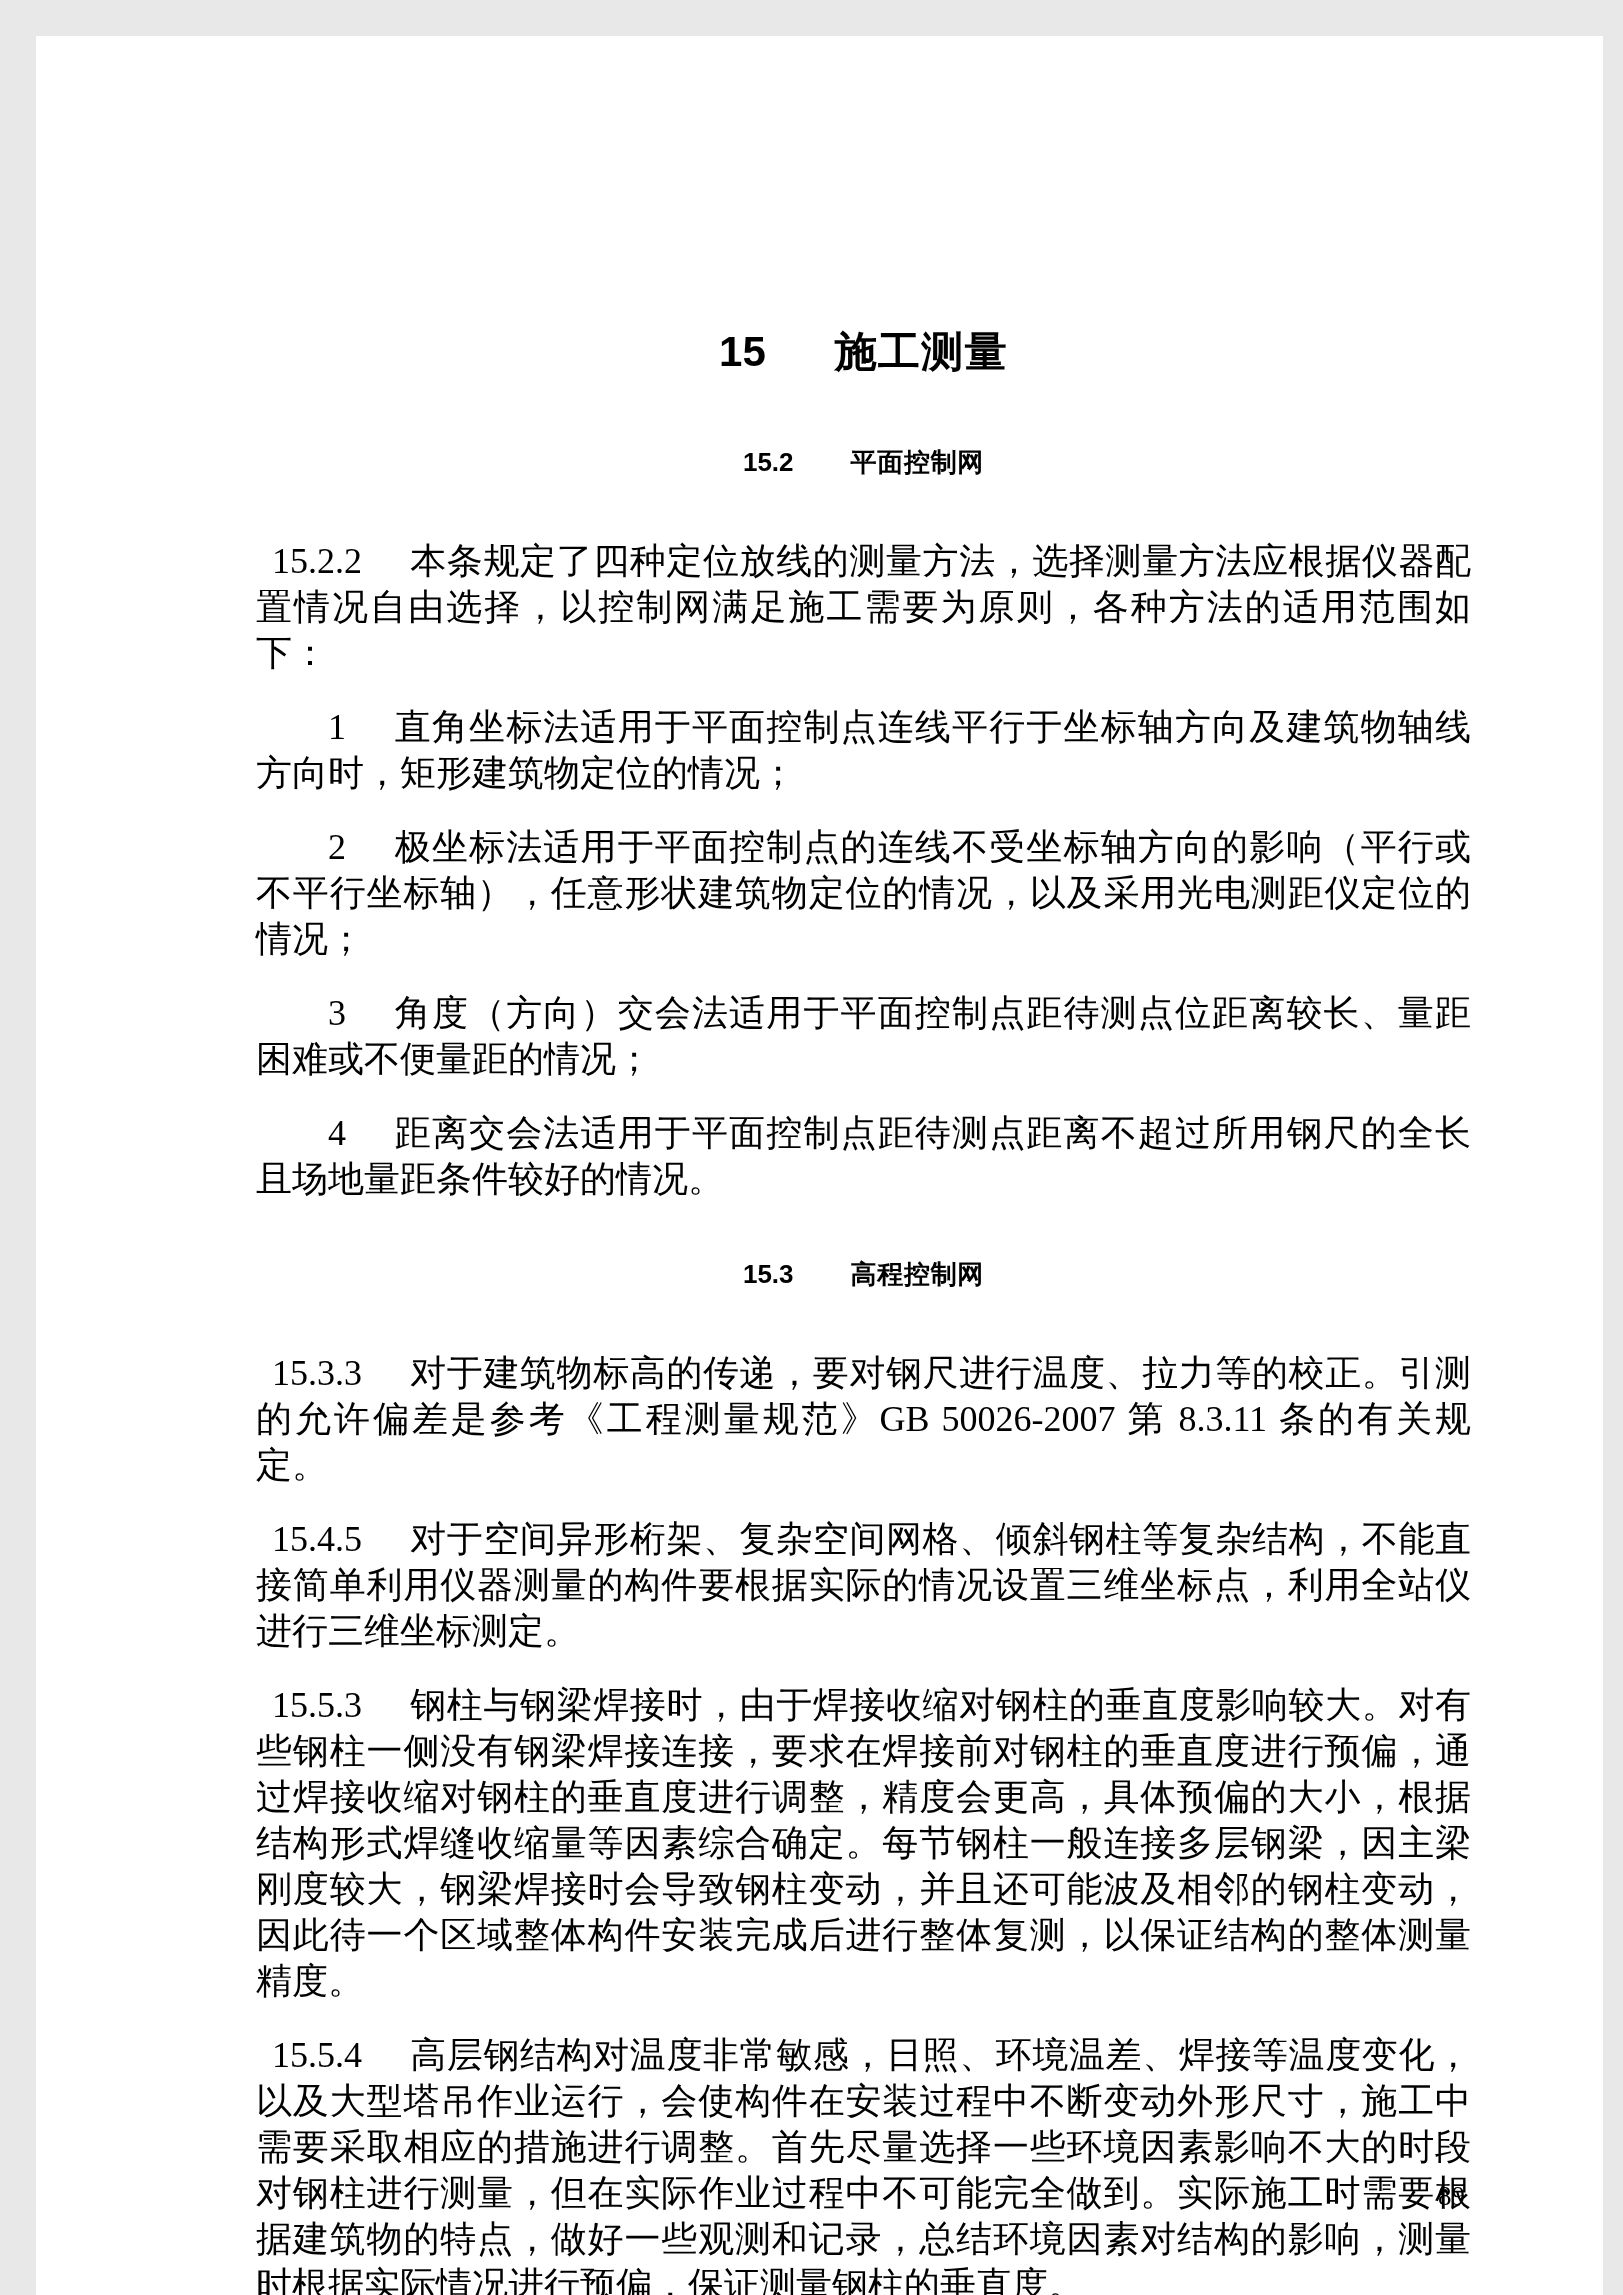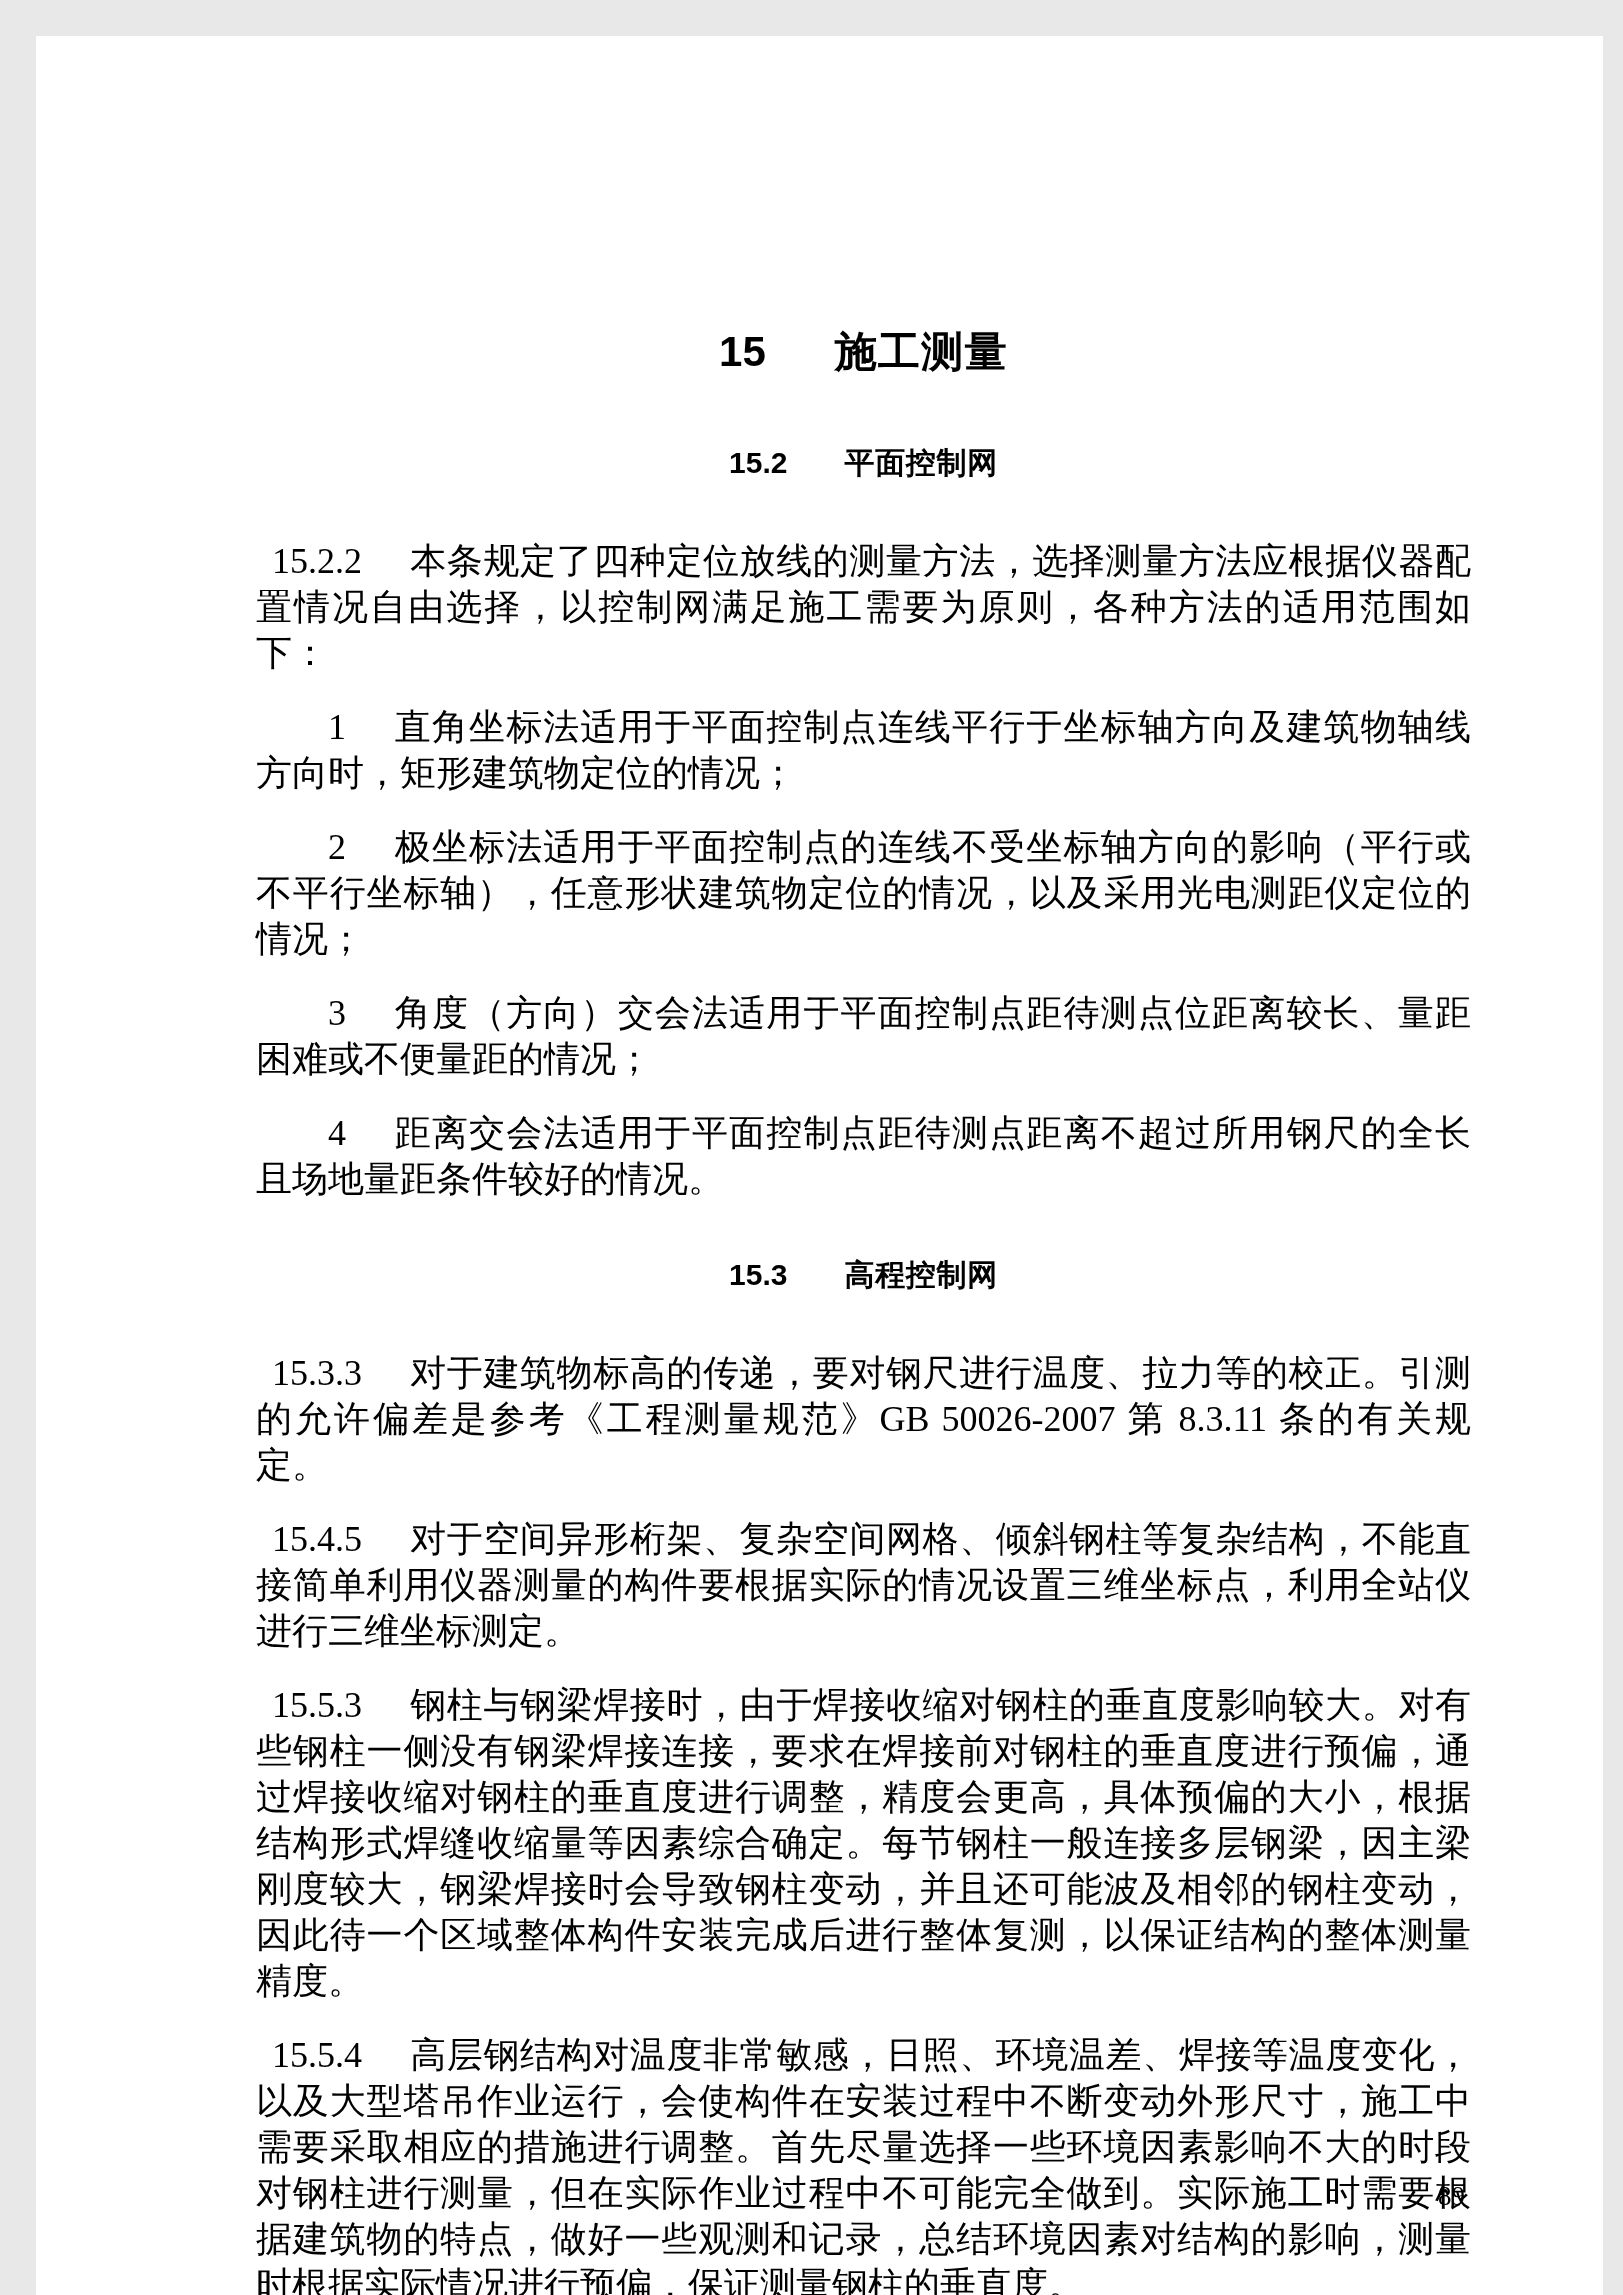--- a/index.html
+++ b/index.html
@@ -25,21 +25,21 @@
     line-height: 52px;
     font-weight: bold;
     text-align: center;
     font-family: "Liberation Sans", "DejaVu Sans", sans-serif;
     letter-spacing: 1.3px;
   }
   .doc-title .t-num { margin-right: 41px; letter-spacing: 0; }
   h2.sec-heading {
     margin-top: 30px;
     margin-bottom: 33px;
-    font-size: 30px;
+    font-size: 26px;
     line-height: 37px;
     font-weight: bold;
     text-align: center;
     font-family: "Liberation Sans", "DejaVu Sans", sans-serif;
     letter-spacing: 0.7px;
   }
   h2.sec-heading:first-of-type { margin-top: 42px; }
   h2.sec-heading .h-num { margin-right: 29px; letter-spacing: 0; }
   p.clause, p.item {
     font-size: 36px;

